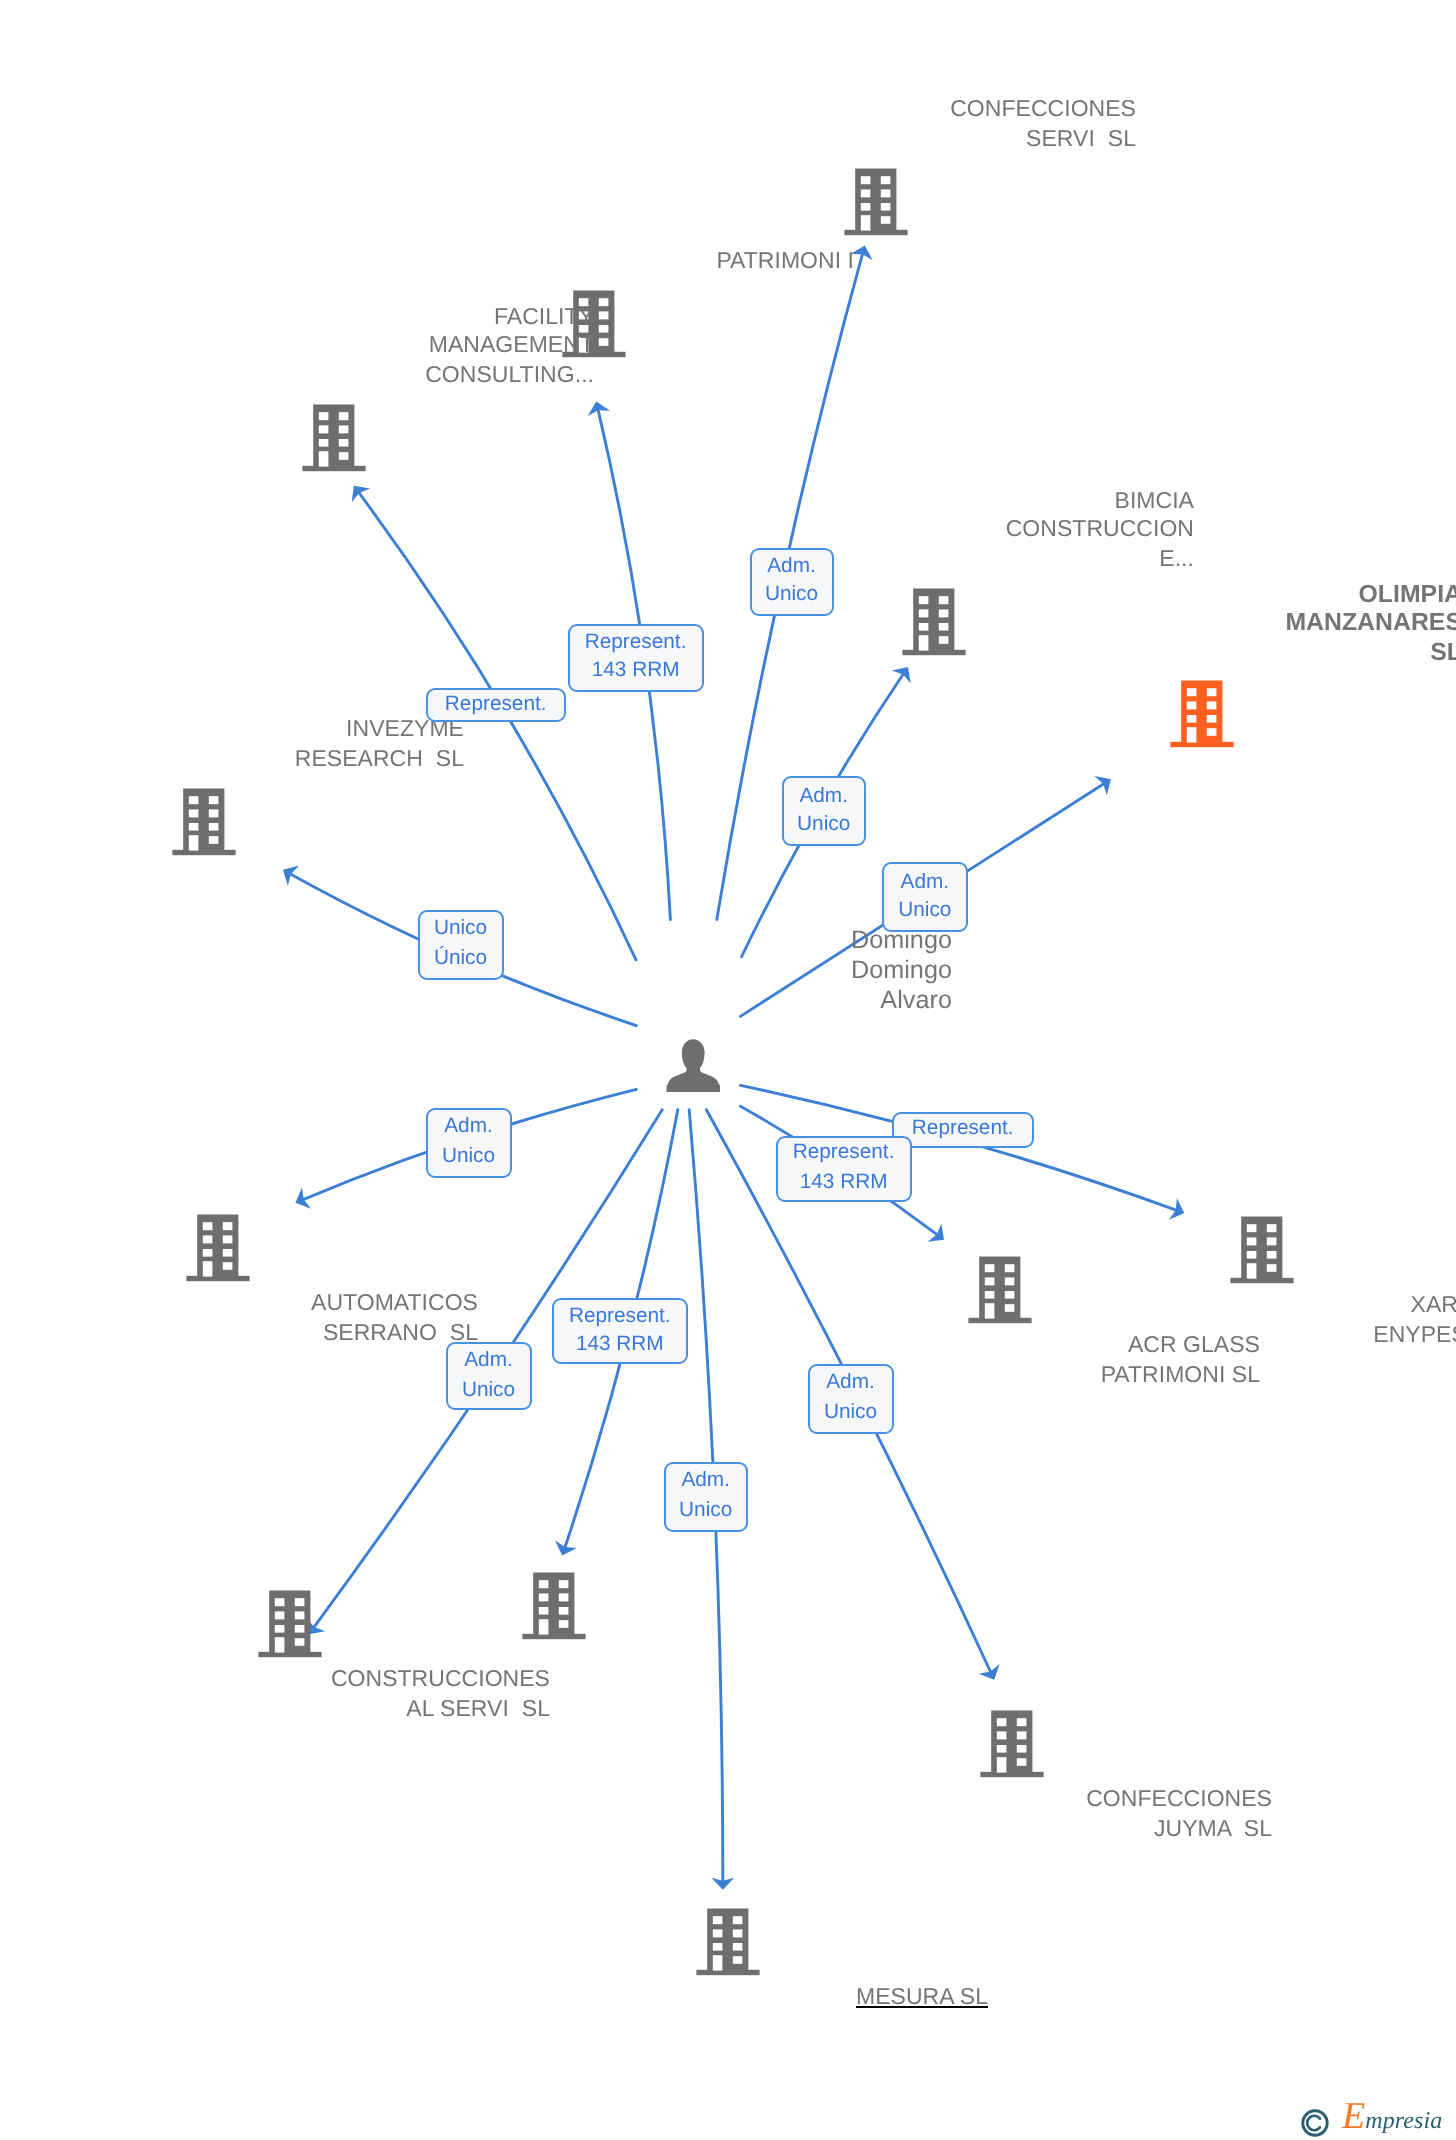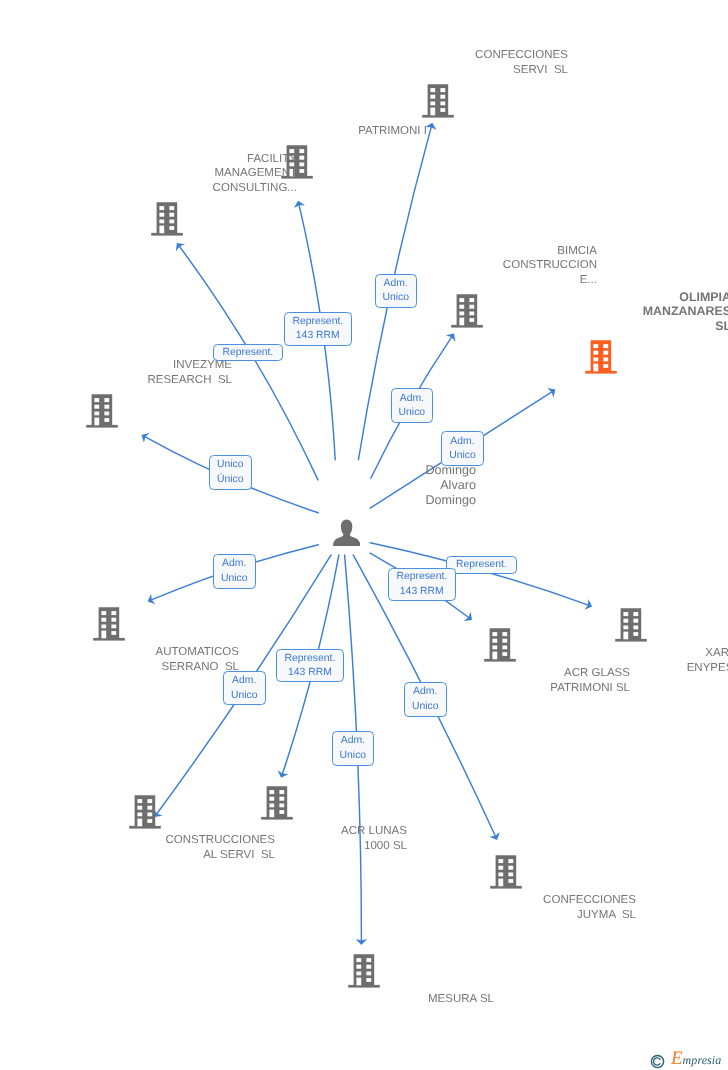--- a/index.html
+++ b/index.html
@@ -83,21 +83,21 @@
         <path d="M353.20,554.90 Q430.51,694.70 495.77,836.99" stroke="#3d7fd4" stroke-width="1.45" fill="none" stroke-linecap="round"></path>
         <path d="M497.10,839.90 L489.37,836.84 L495.22,835.81 L499.83,832.05 Z" fill="#3d7fd4"></path>
       </g>
       <g>
         <path d="M344.60,554.90 Q361.49,749.53 361.40,941.70" stroke="#3d7fd4" stroke-width="1.45" fill="none" stroke-linecap="round"></path>
         <path d="M361.40,944.90 L355.65,938.90 L361.40,940.40 L367.15,938.90 Z" fill="#3d7fd4"></path>
       </g>
     </svg>
   <div id="nodes-layer">
       <div class="node person" style="left: 216px; width: 260px; top: 463.1px;">
-        <div class="caption"><div>Domingo</div><div>Alvaro</div><div>Domingo</div></div>
+        <div class="caption"><div>Domingo</div><div>Domingo</div><div>Alvaro</div></div>
         <div style="height:12px"></div>
         <div class="glyph">
           <svg width="28" height="27" viewBox="0 0 28 27">
             <path fill="#6e6e6e" d="M14.6 0.6C11.4 0.6 8.9 3.4 8.9 7.3c0 1.1 0.1 2.2 0.3 3.2 0.1 0.6 0.25 1.2 0.45 1.75 0.9 2.5 2.75 4.25 4.95 4.25 2.2 0 4.05-1.75 4.95-4.25 0.2-0.55 0.35-1.15 0.45-1.75 0.2-1.0 0.3-2.1 0.3-3.2 0-3.9-2.5-6.7-5.7-6.7Z"></path>
             <path fill="#6e6e6e" d="M11.3 12.4v3.25c0 0.85-0.5 1.45-1.3 1.75-2.5 0.9-5.45 2.0-6.6 3.1-1.4 1.2-1.9 3.9-2.05 4.95v1.6h26.6v-1.6c-0.15-1.05-0.65-3.75-2.05-4.95-1.15-1.1-4.1-2.2-6.6-3.1-0.8-0.3-1.3-0.9-1.3-1.75v-3.25z"></path>
             <rect x="1.35" y="23.3" width="26.6" height="3.7" fill="#6e6e6e"></rect>
           </svg>
         </div>
       </div>
       <div class="node" style="left: 308px; width: 260px; top: 48.4px;">
@@ -291,21 +291,20 @@
               <rect x="8.4" y="10.7" width="4.8" height="4.0"></rect>
               <rect x="18.4" y="10.7" width="4.8" height="4.0"></rect>
               <rect x="8.4" y="17.5" width="4.8" height="3.8"></rect>
               <rect x="18.4" y="17.5" width="4.8" height="3.8"></rect>
               <rect x="8.4" y="23.6" width="4.8" height="7.7"></rect>
               <rect x="18.4" y="24.1" width="4.8" height="3.8"></rect>
             </g>
           </svg>
         </div>
         <div style="height:4px"></div>
-        <div class="caption"><div>ACR LUNAS</div><div>1000 SL</div></div>
       </div>
       <div class="node" style="left: 15px; width: 260px; top: 795px;">
         <div class="glyph">
           <svg width="32" height="34" viewBox="0 0 32 34">
             <path fill="#6e6e6e" d="M5.6 0.3h20.6v31.0h-20.6z"></path>
             <rect x="0.2" y="30.9" width="31.6" height="2.7" fill="#6e6e6e"></rect>
             <g fill="#ffffff">
               <rect x="8.4" y="4.1" width="4.8" height="4.0"></rect>
               <rect x="18.4" y="4.1" width="4.8" height="4.0"></rect>
               <rect x="8.4" y="10.7" width="4.8" height="4.0"></rect>
@@ -333,21 +332,21 @@
               <rect x="8.4" y="17.5" width="4.8" height="3.8"></rect>
               <rect x="18.4" y="17.5" width="4.8" height="3.8"></rect>
               <rect x="8.4" y="23.6" width="4.8" height="7.7"></rect>
               <rect x="18.4" y="24.1" width="4.8" height="3.8"></rect>
             </g>
           </svg>
         </div>
         <div style="height:4px"></div>
         <div class="caption"><div>CONFECCIONES</div><div>JUYMA  SL</div></div>
       </div>
-      <div class="node" style="left: 234px; width: 260px; top: 954px;">
+      <div class="node" style="left: 234px; width: 260px; top: 954px; text-decoration: underline;">
         <div class="glyph">
           <svg width="32" height="34" viewBox="0 0 32 34">
             <path fill="#6e6e6e" d="M5.6 0.3h20.6v31.0h-20.6z"></path>
             <rect x="0.2" y="30.9" width="31.6" height="2.7" fill="#6e6e6e"></rect>
             <g fill="#ffffff">
               <rect x="8.4" y="4.1" width="4.8" height="4.0"></rect>
               <rect x="18.4" y="4.1" width="4.8" height="4.0"></rect>
               <rect x="8.4" y="10.7" width="4.8" height="4.0"></rect>
               <rect x="18.4" y="10.7" width="4.8" height="4.0"></rect>
               <rect x="8.4" y="17.5" width="4.8" height="3.8"></rect>

